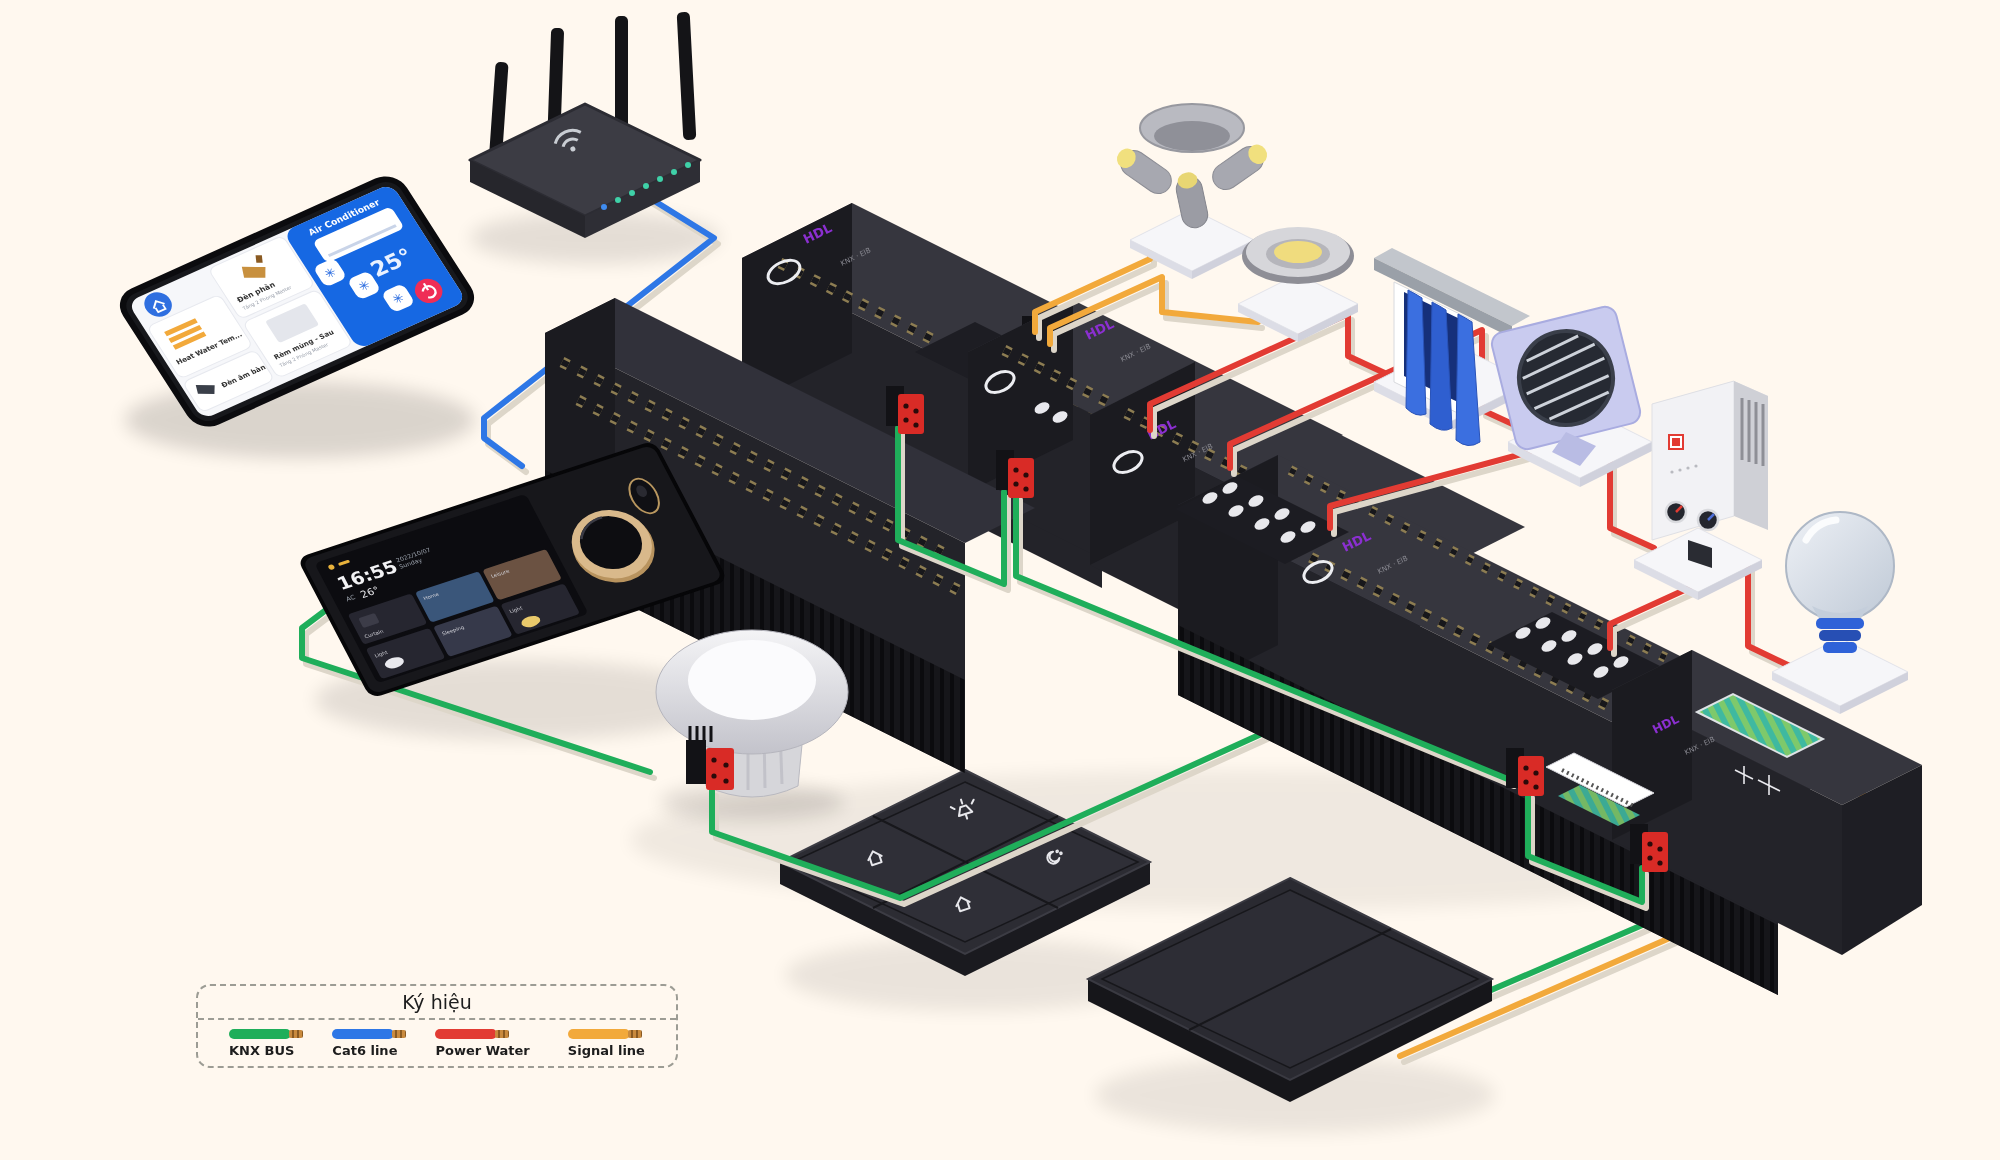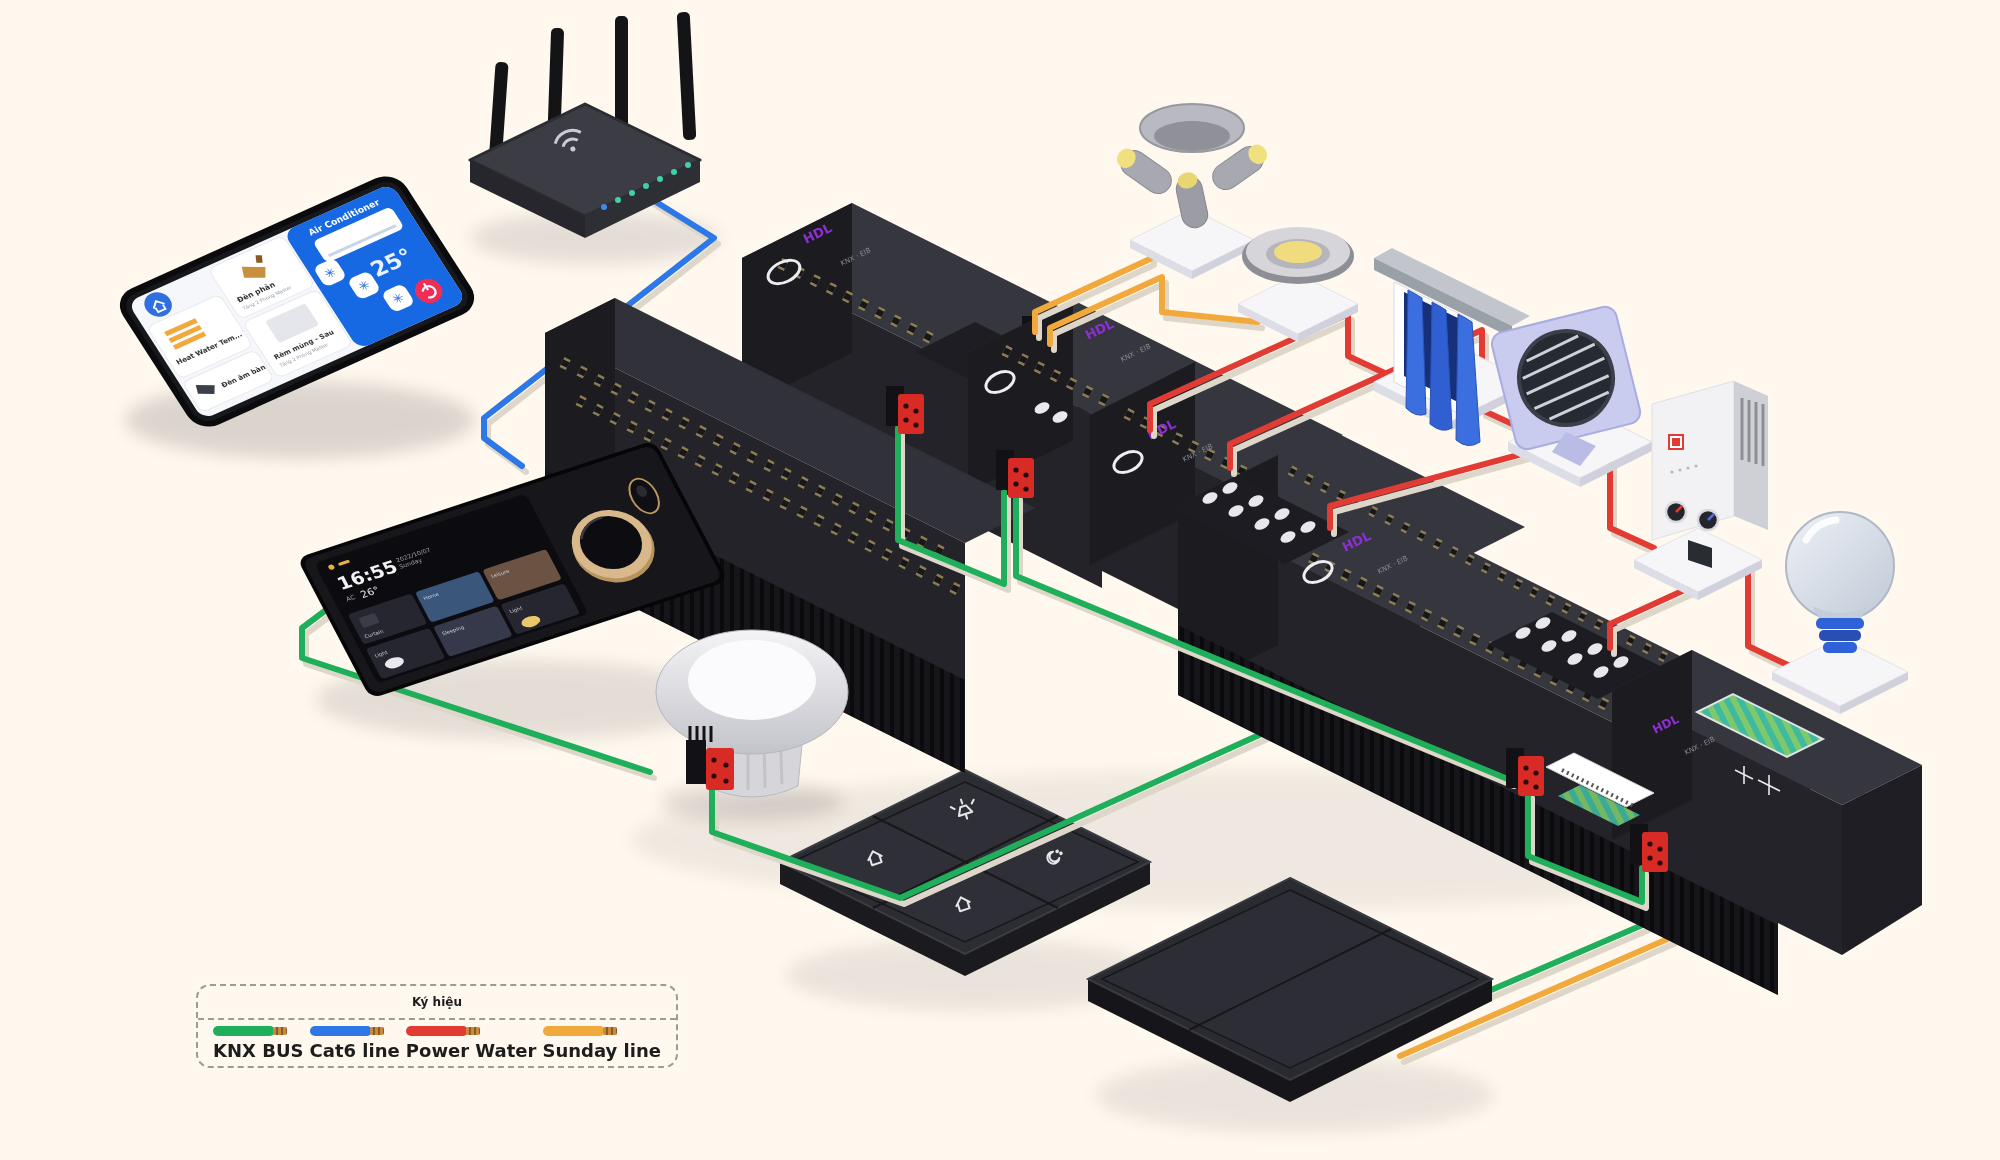--- a/index.html
+++ b/index.html
@@ -3,28 +3,28 @@
 <meta charset="utf-8">
 <style>
   html,body{margin:0;padding:0;}
   body{width:2000px;height:1160px;position:relative;overflow:hidden;
        background:#fff8ef;font-family:"DejaVu Sans","Liberation Sans",sans-serif;}
   #scene{position:absolute;left:0;top:0;}
   
   .legend{position:absolute;left:196px;top:984px;width:482px;height:84px;
           border:2px dashed #9c9c94;border-radius:14px;box-sizing:border-box;
           background:transparent;color:#1d1d1d;}
-  .legend-title{height:32px;line-height:32px;text-align:center;font-size:12px;
-                font-weight:bold;border-bottom:2px dashed #9c9c94;}
+  .legend-title{height:32px;line-height:32px;text-align:center;font-size:19px;
+                font-weight:normal;border-bottom:2px dashed #9c9c94;}
   .legend-items{display:flex;justify-content:space-around;align-items:center;height:46px;padding:0 12px;}
   .legend-item{display:flex;flex-direction:column;align-items:flex-start;gap:4px;}
   .wire-swatch{position:relative;width:62px;height:10px;border-radius:5px;}
   .wire-swatch .tip{position:absolute;right:-12px;top:1px;width:14px;height:8px;border-radius:2px;
       background:repeating-linear-gradient(90deg,#c98a3e 0 3px,#8a5a22 3px 5px);}
-  .legend-item label{font-size:18px;font-weight:600;}
+  .legend-item label{font-size:13px;font-weight:600;}
 </style>
 </head>
 <body>
 
 <svg id="scene" width="2000" height="1160" viewBox="0 0 2000 1160">
   <defs>
     <filter id="soft" x="-50%" y="-50%" width="200%" height="200%">
         <feGaussianBlur stdDeviation="9"></feGaussianBlur>
       </filter>
     <pattern id="fins" width="10" height="20" patternUnits="userSpaceOnUse">
@@ -564,16 +564,16 @@
     <div class="legend-item">
       <span class="wire-swatch" style="background: rgb(226, 59, 51);">
           <span class="tip"></span>
         </span>
       <label>Power Water</label>
     </div>
     <div class="legend-item">
       <span class="wire-swatch" style="background: rgb(242, 169, 59);">
           <span class="tip"></span>
         </span>
-      <label>Sunday line</label>
+      <label>Signal line</label>
     </div>
   </div>
 </div>
 
 </body></html>

